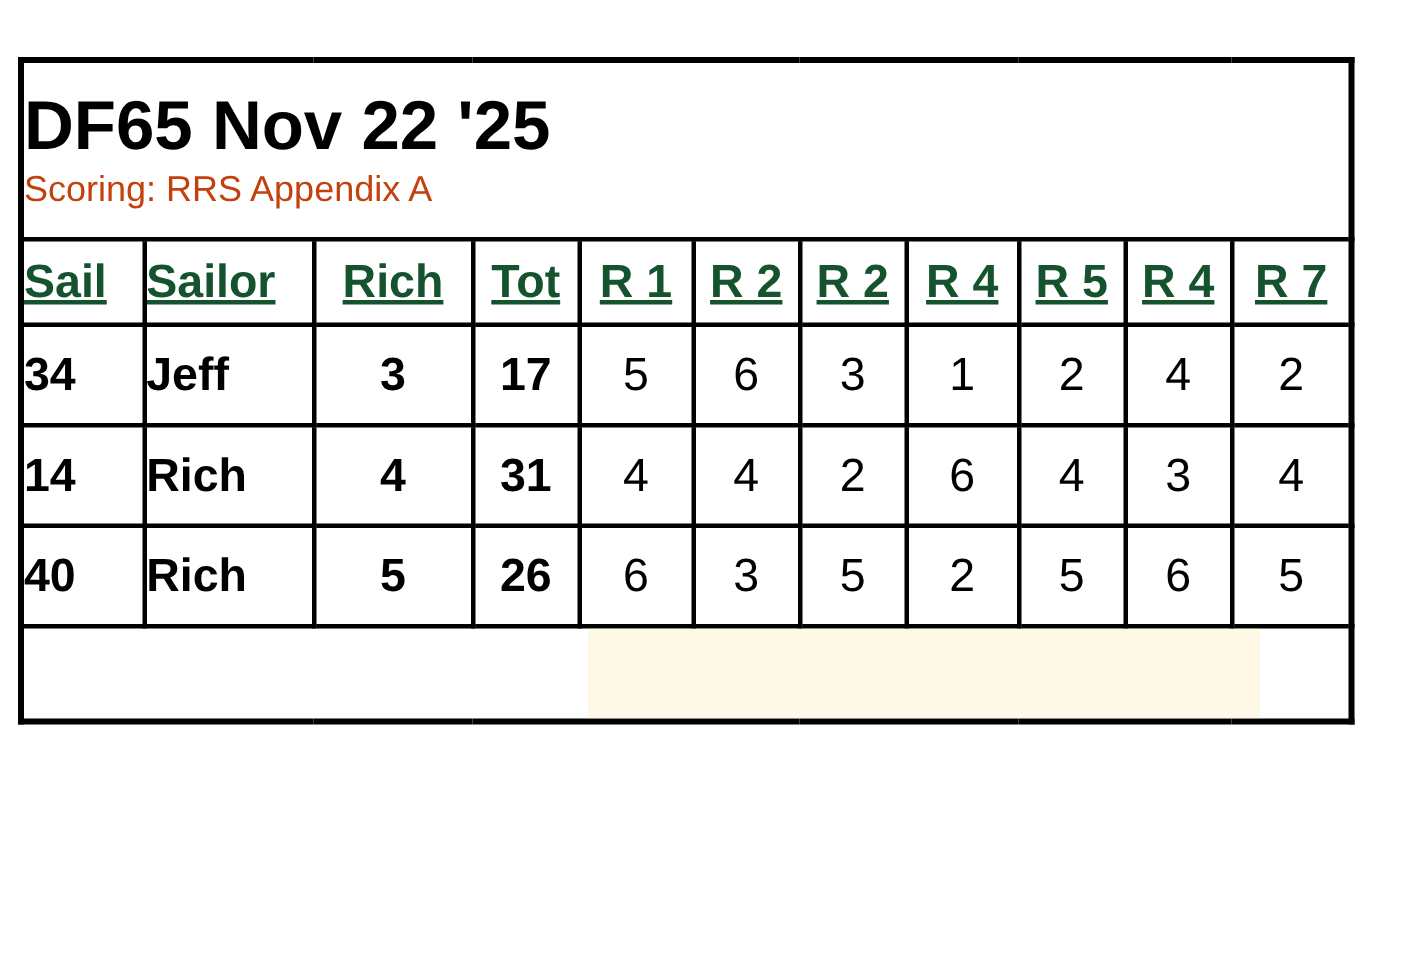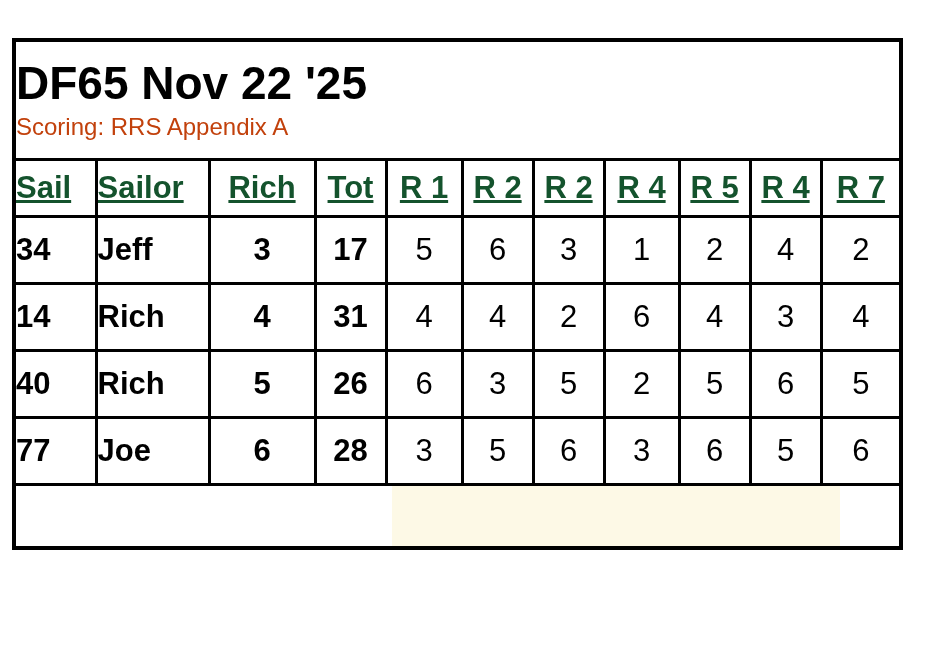--- a/index.html
+++ b/index.html
@@ -150,33 +150,20 @@
           <td class="center bold">5</td>
           <td class="center bold">26</td>
           <td class="center score discard">6</td>
           <td class="center score">3</td>
           <td class="center score">5</td>
           <td class="center score">2</td>
           <td class="center score">5</td>
           <td class="center score">6</td>
           <td class="center score">5</td>
         </tr>
-        <tr>
-          <td class="left bold">77</td>
-          <td class="left bold">Joe</td>
-          <td class="center bold">6</td>
-          <td class="center bold">28</td>
-          <td class="center score">3</td>
-          <td class="center score">5</td>
-          <td class="center score discard">6</td>
-          <td class="center score">3</td>
-          <td class="center score">6</td>
-          <td class="center score">5</td>
-          <td class="center score">6</td>
-        </tr>
       </tbody>
     <tfoot>
       <tr>
         <td class="cutoff-cell" colspan="11">
           <div class="faint-highlight"></div>
         </td>
       </tr>
     </tfoot>
   </table>
 </div>

